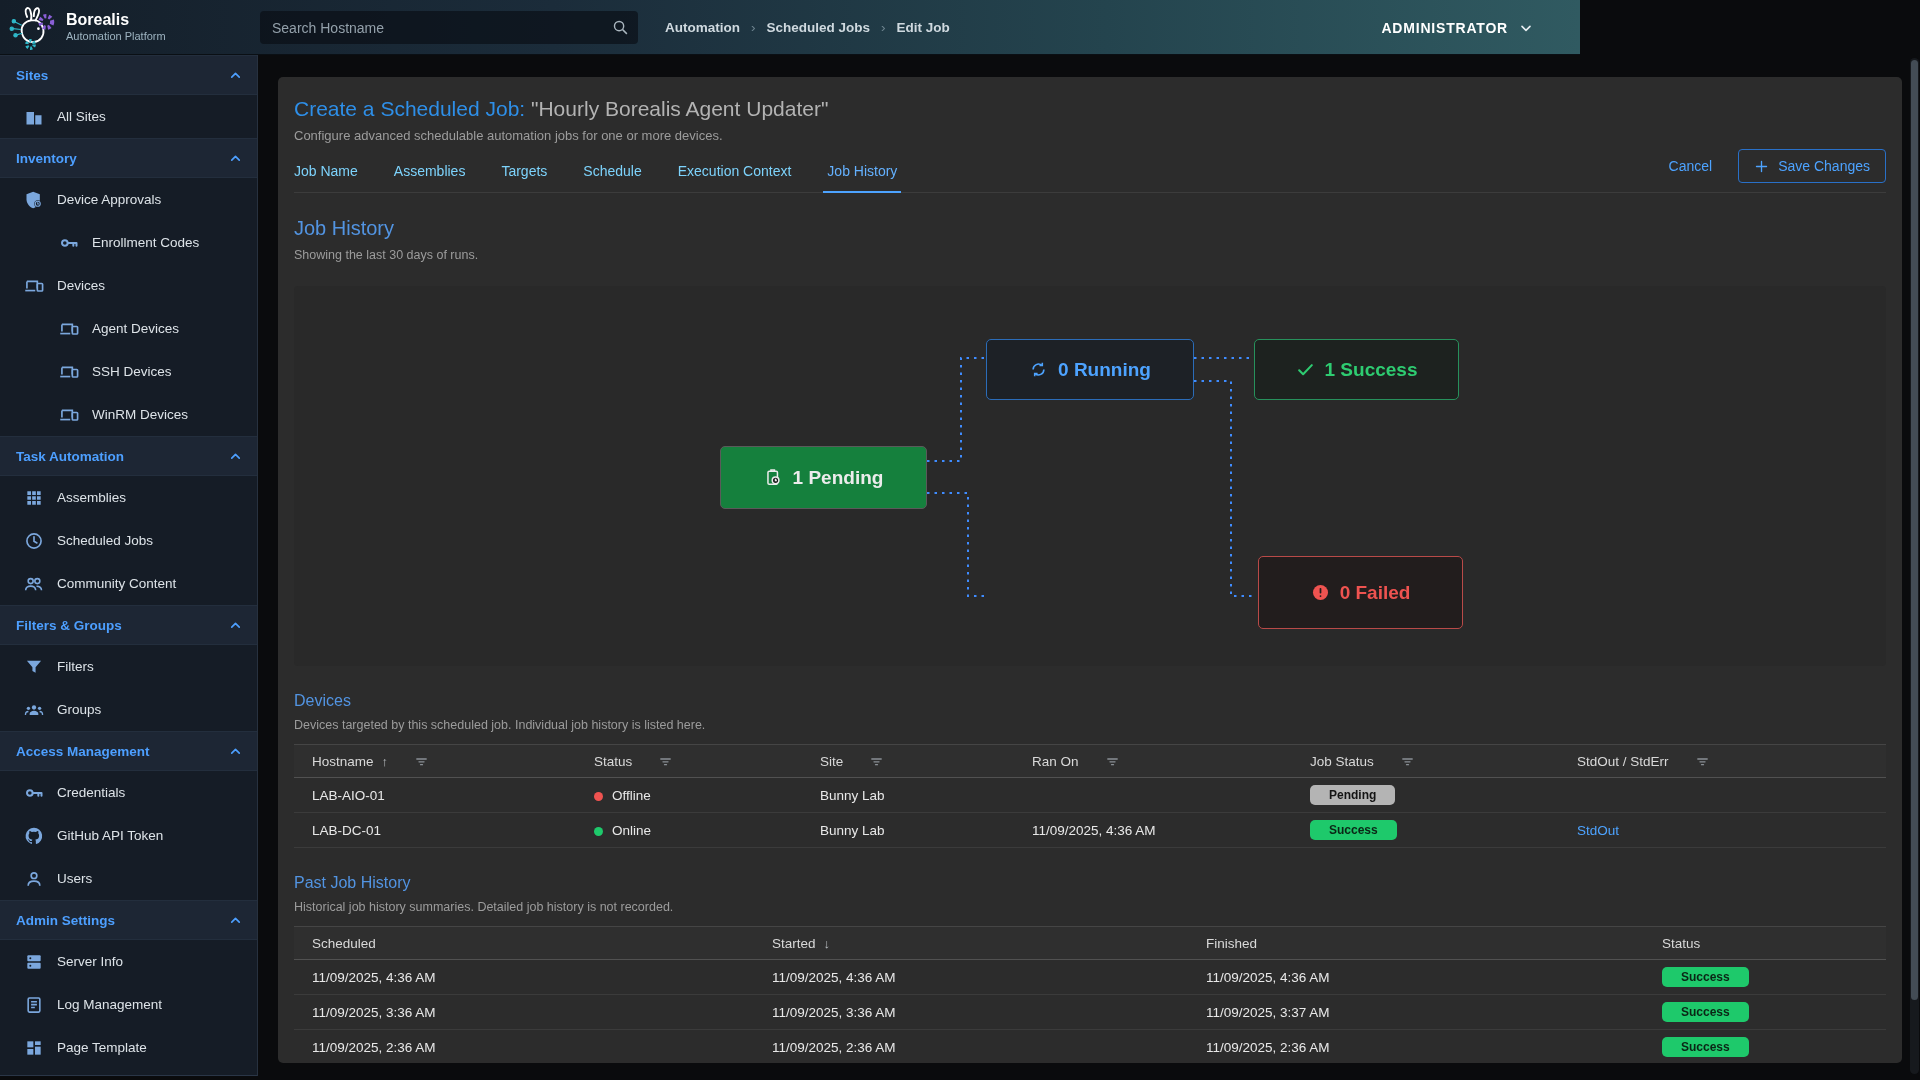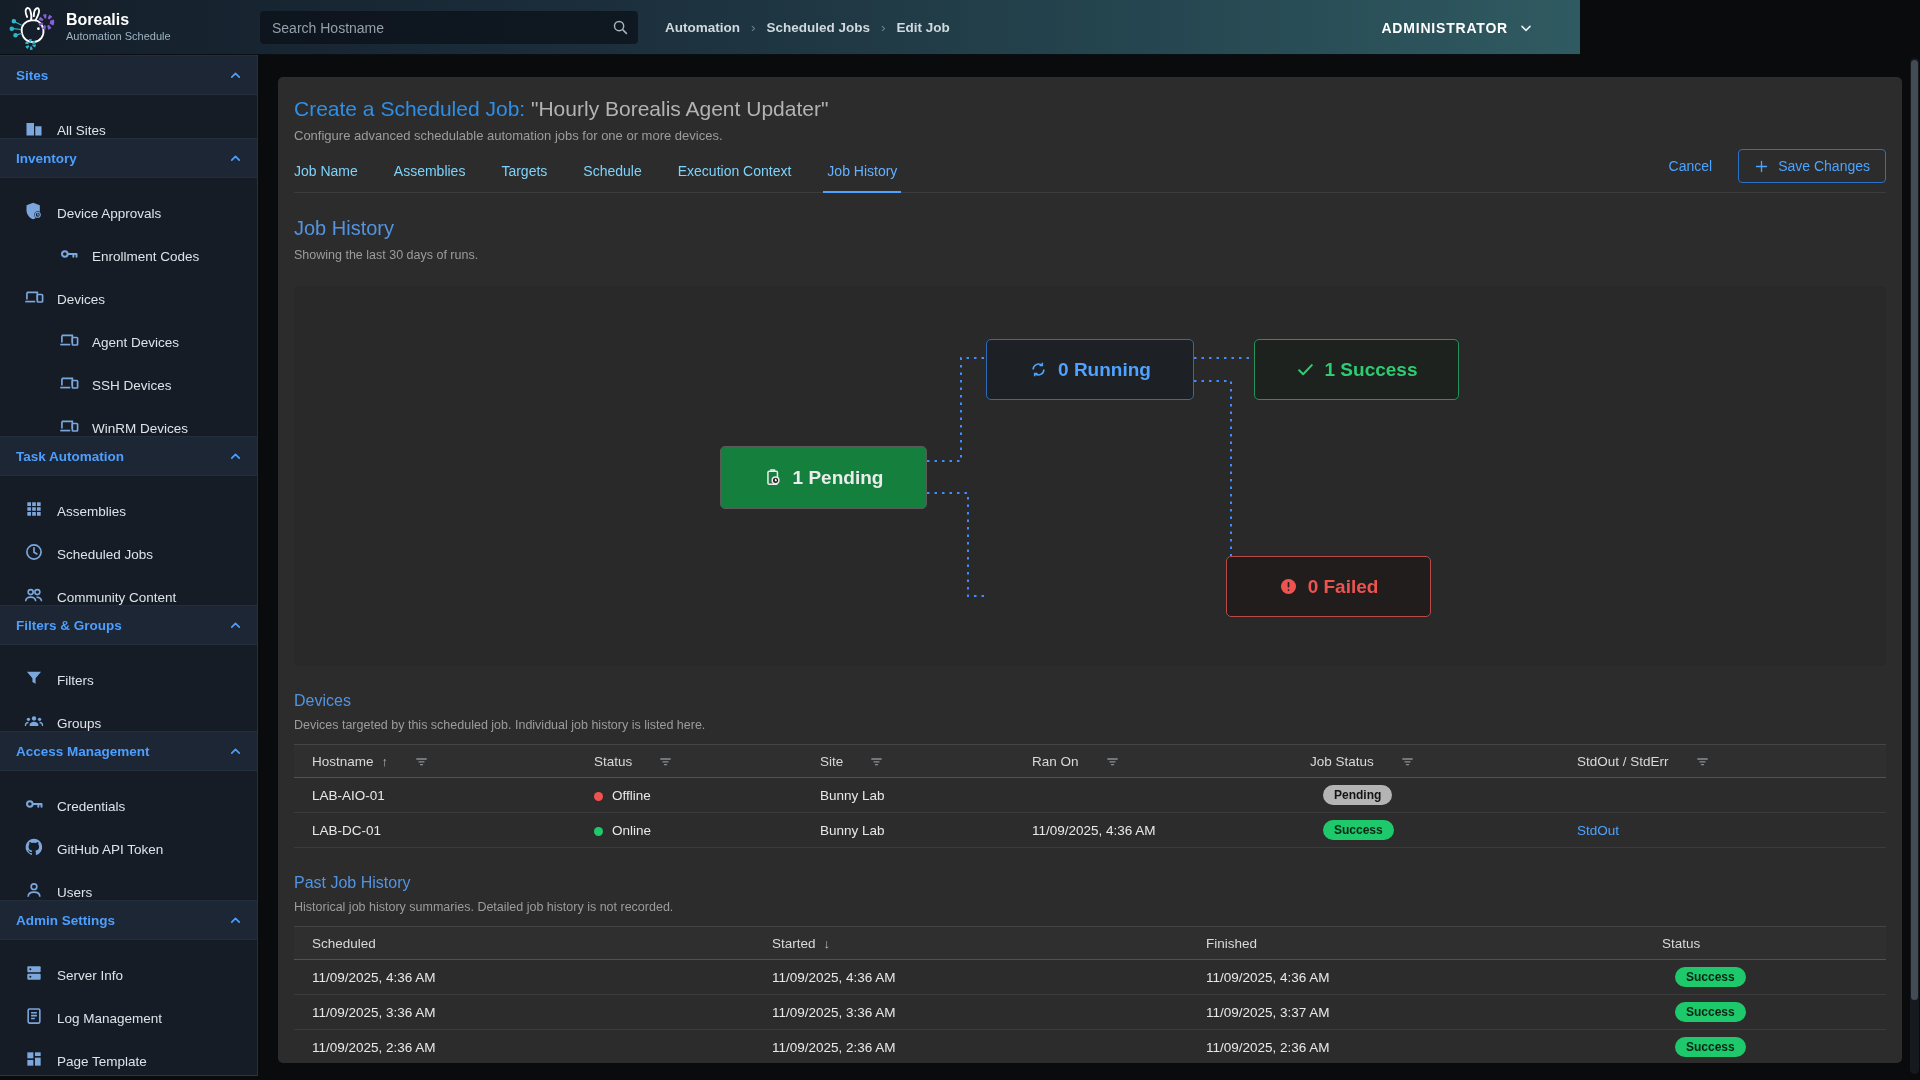--- a/index.html
+++ b/index.html
@@ -28,21 +28,21 @@
   .admin-label { font-size:14px; font-weight:bold; letter-spacing:0.8px; color:#ffffff; }
   .chev { width:16px; height:16px; color:#e8eef2; }
 
   
   .sidebar { position:absolute; left:0; top:55px; width:258px; height:1021px;
     background:#151c26; border-right:1px solid #27313f; border-bottom:1px solid #2a3647; overflow:hidden; }
   .nav-header { height:40px; background:#1d2634; border-top:1px solid #232e3d; border-bottom:1px solid #232e3d;
     display:flex; align-items:center; padding:0 14px 0 16px; cursor:pointer; }
   .nav-header-label { font-size:13.5px; font-weight:bold; color:#4d9fff; flex:1; }
   .nav-header .chev { color:#4d9fff; width:15px; height:15px; }
-  .nav-item { height:43px; display:flex; align-items:flex-end; gap:13px; padding-left:24px; cursor:pointer; }
+  .nav-item { height:43px; display:flex; align-items:center; gap:13px; padding-left:24px; cursor:pointer; }
   .nav-item.sub { padding-left:59px; }
   .nav-item .icon { width:20px; height:20px; color:#7ba7dd; flex:0 0 auto; }
   .nav-item-label { font-size:13.5px; color:#dde3e8; }
   .icon svg { width:100%; height:100%; display:block; }
 
   
   .panel { position:absolute; left:278px; top:77px; width:1624px; height:986px;
     background:#2c2c2c; border-radius:5px; padding:0 16px; overflow:hidden; }
   .page-head { margin-top:20px; font-size:21px; }
   .title-blue { color:#2e8fe8; }
@@ -73,35 +73,35 @@
     border-radius:5px; font-size:19px; font-weight:bold; cursor:default; }
   .node .icon { width:19px; height:19px; }
   .node-neutral { background:#15803d; border:1px solid #5a5a5a; color:#ececec; }
   .node-blue    { background:#1d2126; border:1px solid #2b6cb8; color:#4da3ff; }
   .node-green   { background:#1d221f; border:1px solid #27915c; color:#2ecc71; }
   .node-red     { background:#221d1d; border:1px solid #b94a48; color:#ef5350; }
   .node-pending { left:426px; top:160px; width:207px; height:63px; }
   .node-running { left:692px; top:53px;  width:208px; height:61px; }
   .node-success { left:960px; top:53px;  width:205px; height:61px; }
   .node-expired { left:692px; top:270px; width:208px; height:61px; }
-  .node-failed  { left:932px; top:270px; width:205px; height:61px;text-align:center; }
+  .node-failed  { left:964px; top:270px; width:205px; height:73px;text-align:center; }
 
   
   .tbl { margin-top:12px; }
   .trow { display:grid; align-items:center; border-bottom:1px solid #3b3b3b; padding-left:18px; }
   .devices-grid { grid-template-columns:282px 226px 212px 278px 267px auto; }
   .past-grid { grid-template-columns:460px 434px 456px auto; }
   .thead { height:34px; background:#2f2f2f; border-top:1px solid #454545; border-bottom:1px solid #515151;
     font-size:13.5px; color:#d9d9d9; }
   .th { display:flex; align-items:center; gap:8px; }
   .sort-ar { color:#b9bec2; font-size:13px; }
   .filter-ic { width:15px; height:15px; color:#8a9096; margin-left:18px; cursor:pointer; }
   .tr { height:35px; font-size:13.5px; color:#e8e8e8; }
   .dot { display:inline-block; width:9px; height:9px; border-radius:50%; margin-right:9px; vertical-align:-1px; }
-  .badge { display:inline-block; padding:3px 11px; border-radius:10px; font-size:12px; font-weight:bold;margin-left:13px; }
+  .badge { display:inline-block; padding:3px 19px; border-radius:5px; font-size:12px; font-weight:bold; }
   .badge-gray { background:#b4b4b4; color:#141414; }
   .badge-green { background:#1ec96b; color:#0b2616; }
   .link { color:#4da3ff; cursor:pointer; }
 
   
   .page-scroll { position:absolute; right:1px; top:58px; width:9px; height:1016px; background:#16191d; border-radius:5px; }
   .page-scroll .thumb { position:absolute; left:1px; top:2px; width:7px; height:940px; background:#434c55; border-radius:4px; }
 </style>
 </head>
 <body>
@@ -118,21 +118,21 @@
     <circle cx="27" cy="48" r="4.5" fill="none" stroke="#2fb8c9" stroke-width="4" stroke-dasharray="2.6 2.2"></circle>
     <g stroke="#2fb8c9" stroke-width="1.4" fill="#2fb8c9">
       <circle cx="7" cy="20" r="2"></circle>
         <circle cx="4.5" cy="29" r="2"></circle>
         <circle cx="9" cy="37" r="2"></circle>
       <path d="M8.5 21 L16.5 25 M6 29 L15.5 30 M10.5 36.5 L17 34.5" fill="none"></path>
     </g>
   </svg>
   <div class="brand">
     <div class="brand-title">Borealis</div>
-    <div class="brand-sub">Automation Schedule</div>
+    <div class="brand-sub">Automation Platform</div>
   </div>
   <div class="searchbox">
     <input type="text" placeholder="Search Hostname" style="">
     <span class="search-ic">
       <svg viewBox="0 0 24 24">
           <circle cx="10" cy="10" r="6.5" fill="none" stroke="currentColor" stroke-width="2"></circle>
           <line x1="15" y1="15" x2="21" y2="21" stroke="currentColor" stroke-width="2"></line>
         </svg>
     </span>
   </div>

